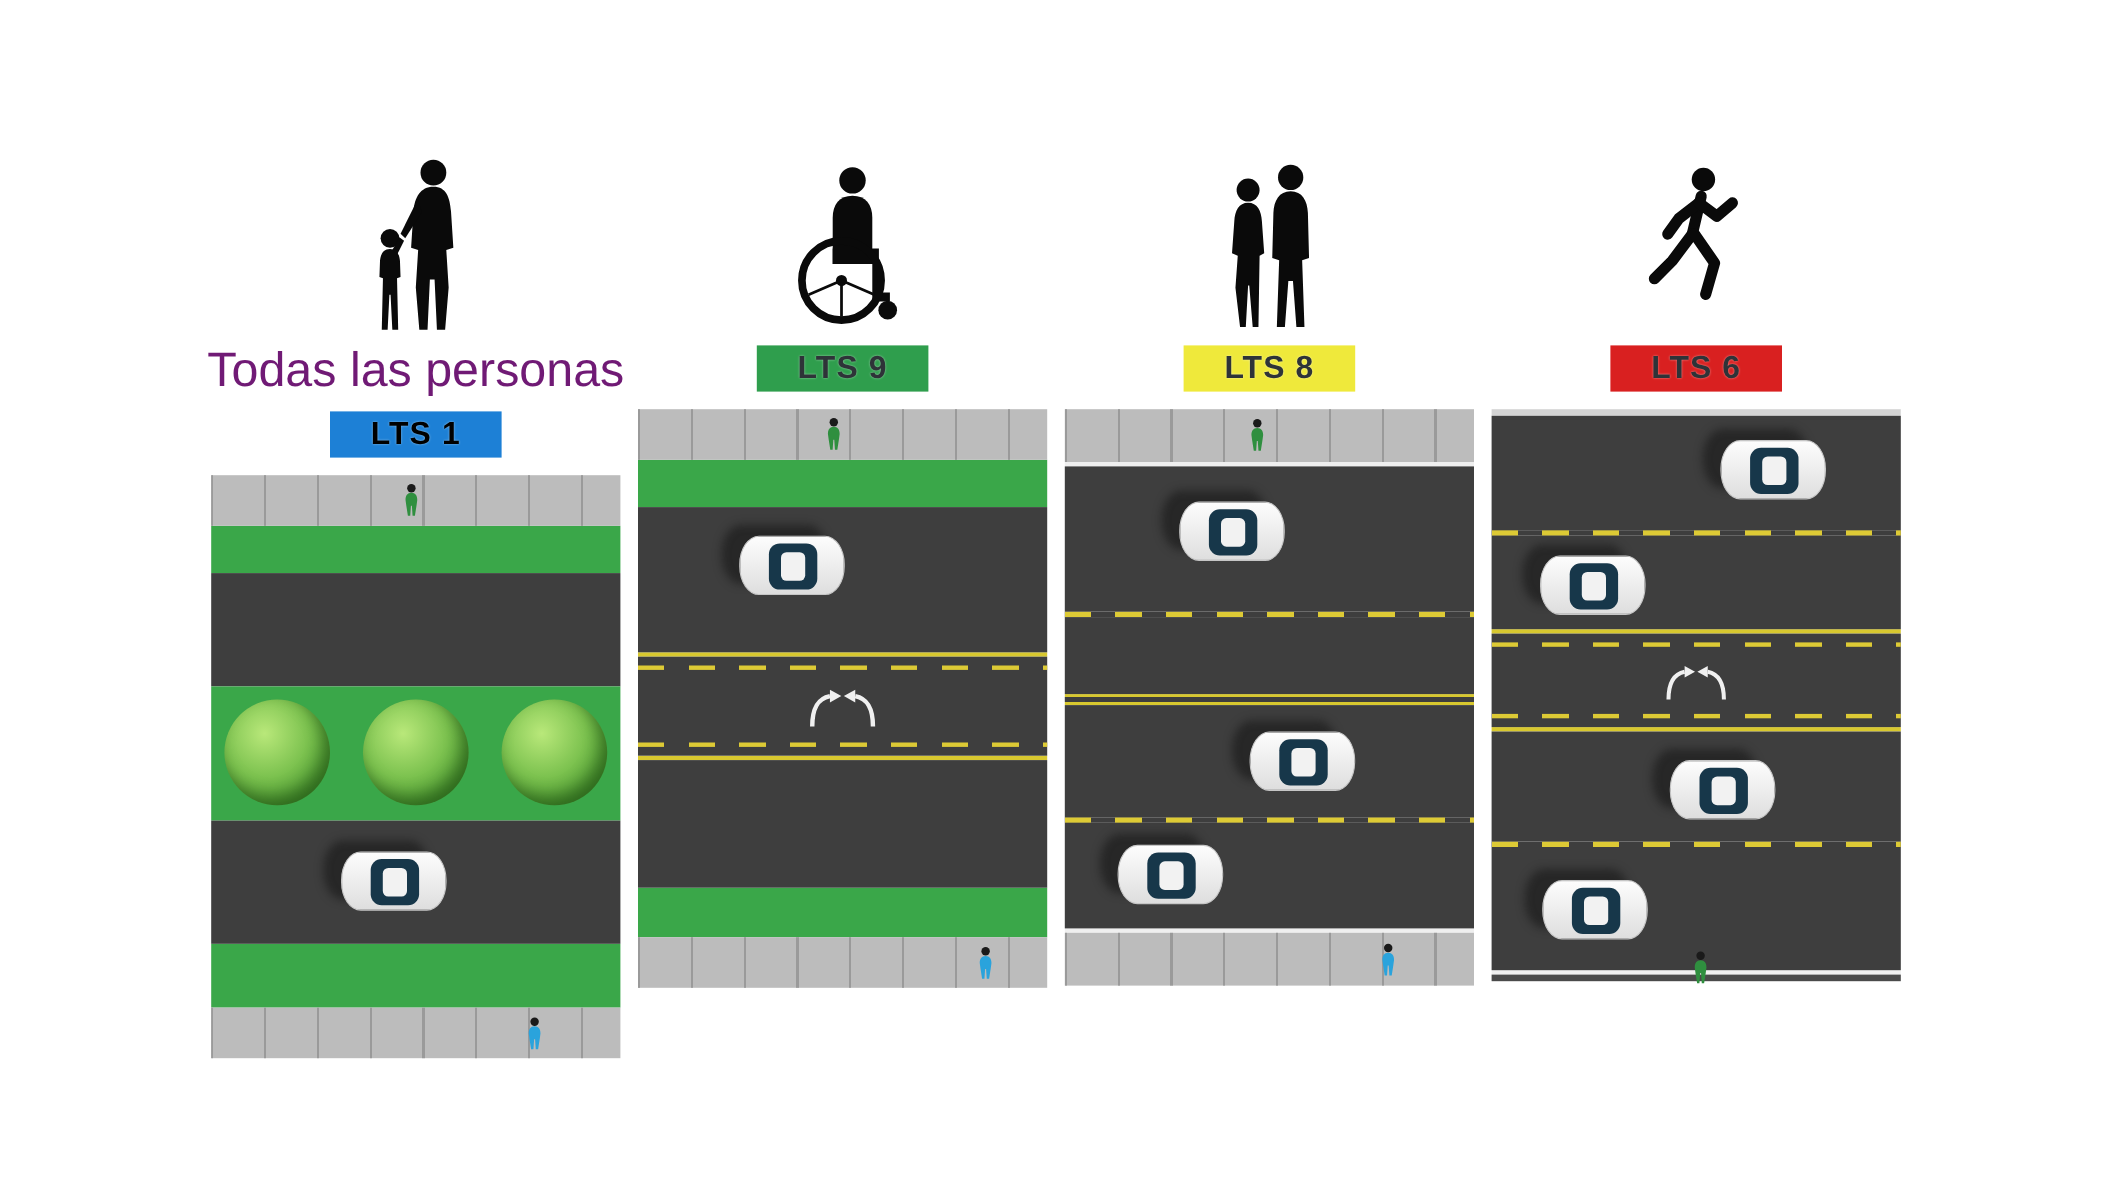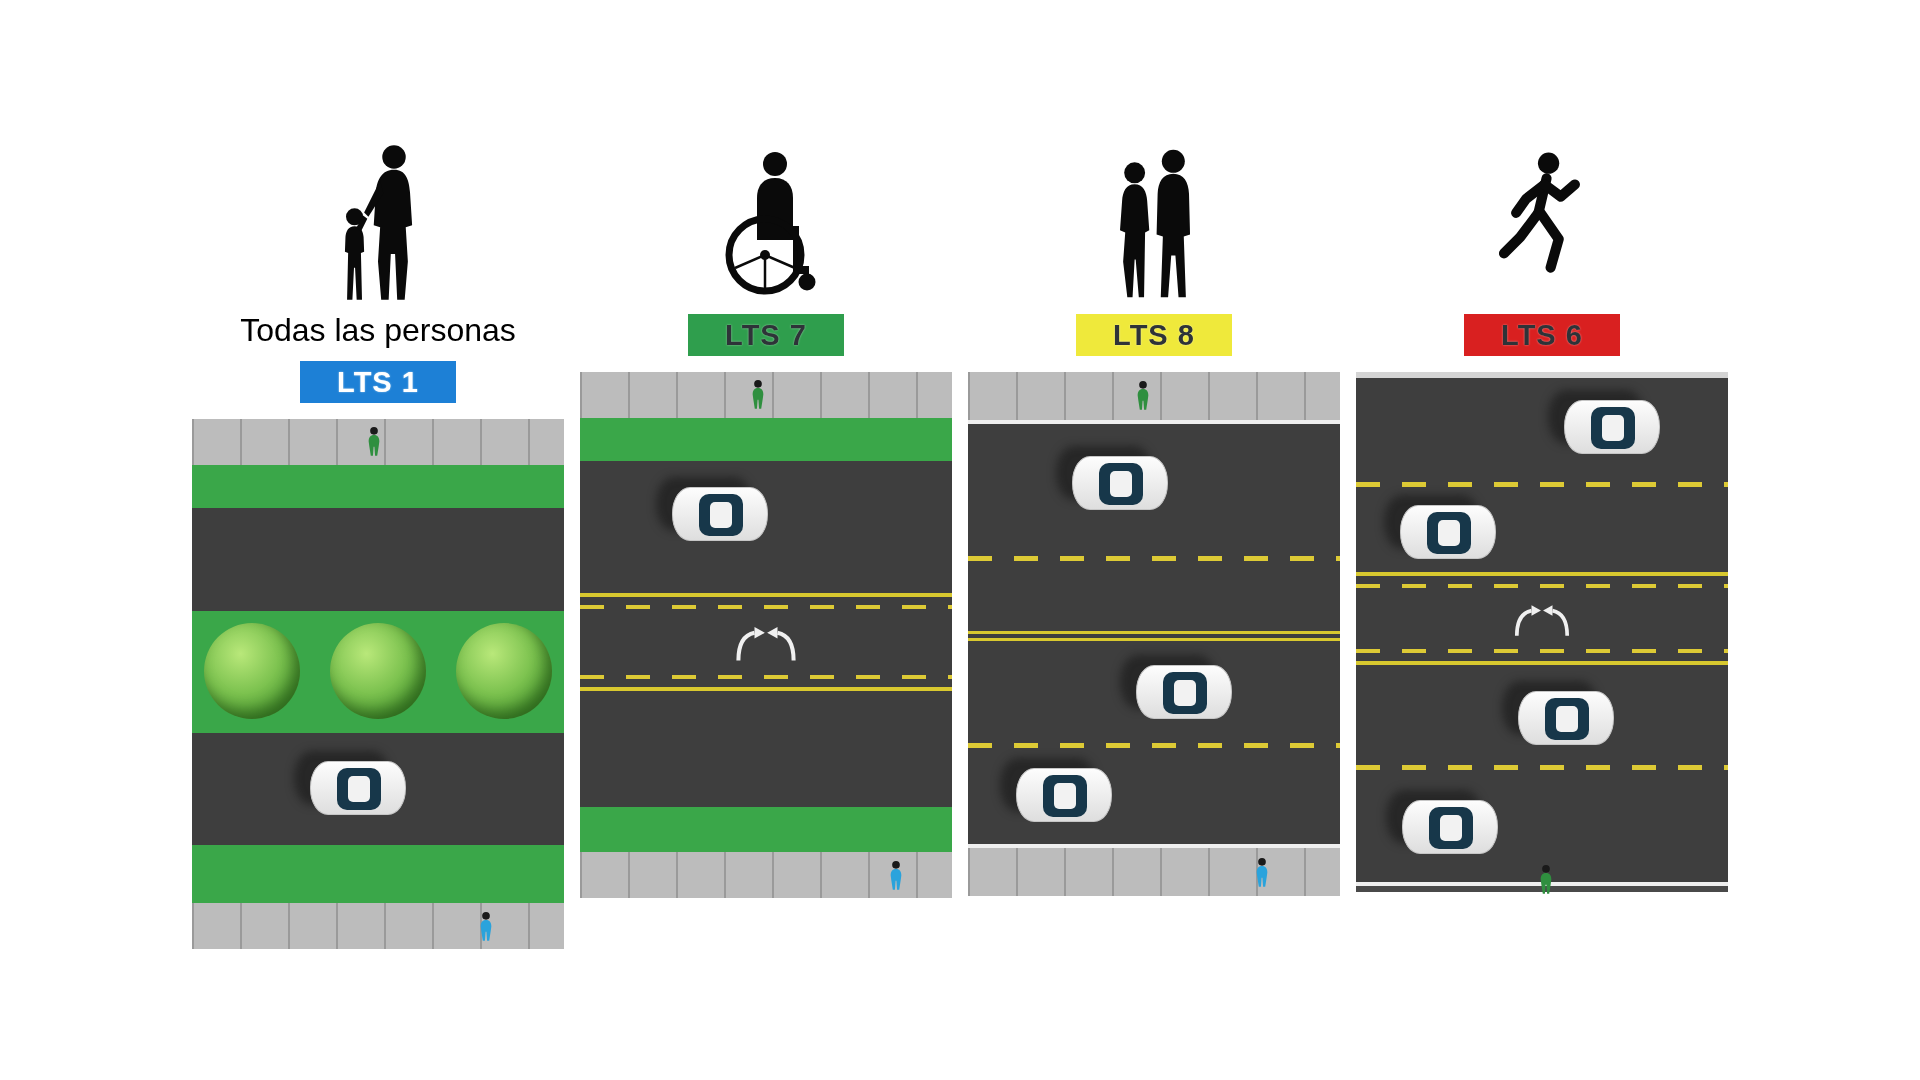--- a/index.html
+++ b/index.html
@@ -4,21 +4,21 @@
 <style>
   * { margin:0; padding:0; box-sizing:border-box; }
   html,body { width:1920px; height:1080px; background:#ffffff; font-family:"Liberation Sans", sans-serif; overflow:hidden; }
 
   .wrap { padding-top:130px; display:flex; justify-content:center; gap:16px; }
   .column { width:372px; display:flex; flex-direction:column; align-items:center; }
 
   .icon-area { height:172px; display:flex; align-items:flex-end; justify-content:center; }
   .icon-area svg { display:block; }
 
-  .caption { font-size:32px; color:#000000; white-space:nowrap; margin-top:10px; }
+  .caption { font-size:44px; color:#701a75; white-space:nowrap; margin-top:10px; }
 
   .badge { margin-top:12px; width:156px; height:42px; display:flex; align-items:center; justify-content:center;
            font-weight:bold; font-size:29px; letter-spacing:1px; color:#2e3338;
            text-shadow:0 0 2px rgba(255,255,255,.55); }
 
   .panel { margin-top:16px; width:372px; height:530px; display:flex; flex-direction:column; }
 
   
   .sidewalk { position:relative; background:#bcbcbc;
               background-image:repeating-linear-gradient(90deg, #9a9a9a 0 2px, transparent 2px 48px); }
@@ -67,21 +67,21 @@
           <circle cx="70" cy="14" r="11"></circle>
           <path d="M70,26 C59,26 54,35 53,47 L51,78 L57,80 L55,112 L58,148 L65,148 L67,105 L71,105 L73,148 L80,148 L83,112 L81,80 L87,78 L85,47 C84,35 81,26 70,26 Z"></path>
           <path d="M57,36 L42,66 L46,70 L60,48 Z"></path>
           <circle cx="33" cy="70" r="8"></circle>
           <path d="M33,79 C27,79 25,84 24.5,89 L24,103 L27,104 L26,148 L31,148 L32.5,118 L33.5,118 L35,148 L40,148 L39,104 L42,103 L41.5,89 C41,84 39,79 33,79 Z"></path>
           <path d="M39,84 L45,72 L41,69 L35,80 Z"></path>
         </g>
       </svg>
     </div>
     <div class="caption">Todas las personas</div>
-    <div class="badge" style="background: rgb(29, 128, 214); color: #ffffff;">LTS 1</div>
+    <div class="badge" style="background: rgb(29, 128, 214); color: #000000;">LTS 1</div>
 
     <div class="panel">
       <div class="sidewalk" style="height:46px">
         <span class="walker green" style="left:46%; top:7px">
           <svg viewBox="0 0 20 30" width="22" height="32">
               <circle cx="10" cy="4.5" r="3.6" fill="#1a1a1a"></circle>
               <path d="M10,8.5 C6.5,8.5 5,11 5,14.5 L5.6,19 L7,28 L9,28 L9.6,19.5 L10.4,19.5 L11,28 L13,28 L14.4,19 L15,14.5 C15,11 13.5,8.5 10,8.5 Z" fill="currentColor"></path>
             </svg>
         </span>
       </div>
@@ -119,21 +119,21 @@
           <circle cx="106" cy="134" r="8.5"></circle>
         </g>
         <circle cx="64" cy="107" r="36" fill="none" stroke="#0a0a0a" stroke-width="7"></circle>
         <g stroke="#0a0a0a" stroke-width="2.5">
           <line x1="64" y1="107" x2="64" y2="140"></line>
           <line x1="64" y1="107" x2="34" y2="120"></line>
           <line x1="64" y1="107" x2="94" y2="120"></line>
         </g>
       </svg>
     </div>
-    <div class="badge" style="background: rgb(47, 158, 77); color: rgb(46, 51, 56);">LTS 7</div>
+    <div class="badge" style="background: rgb(47, 158, 77); color: rgb(46, 51, 56);">LTS 9</div>
 
     <div class="panel">
       <div class="sidewalk" style="height:46px">
         <span class="walker green" style="left:45%; top:7px">
           <svg viewBox="0 0 20 30" width="22" height="32">
               <circle cx="10" cy="4.5" r="3.6" fill="#1a1a1a"></circle>
               <path d="M10,8.5 C6.5,8.5 5,11 5,14.5 L5.6,19 L7,28 L9,28 L9.6,19.5 L10.4,19.5 L11,28 L13,28 L14.4,19 L15,14.5 C15,11 13.5,8.5 10,8.5 Z" fill="currentColor"></path>
             </svg>
         </span>
       </div>

